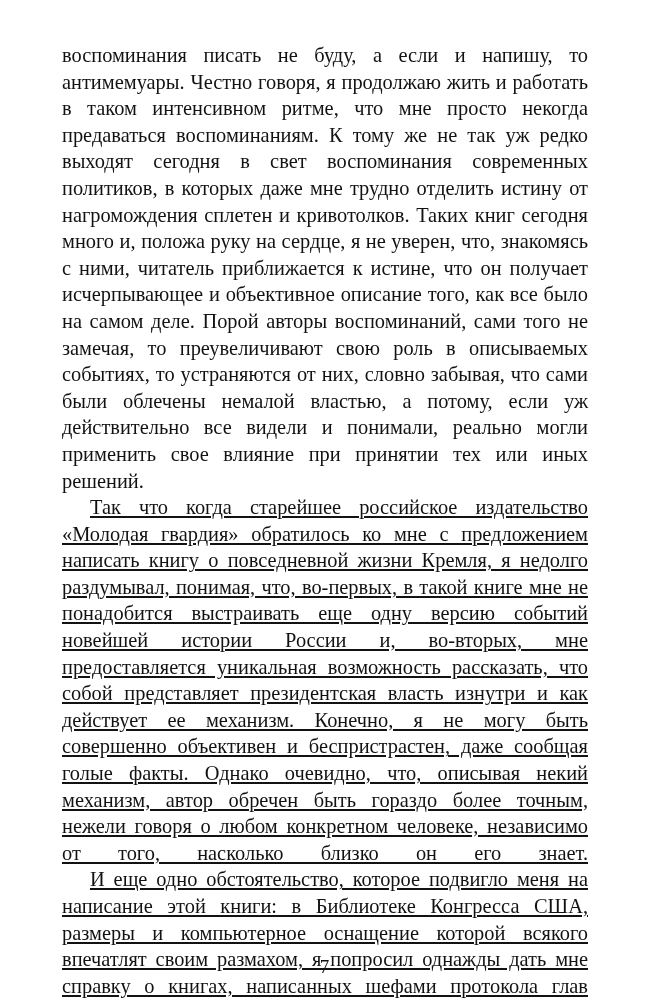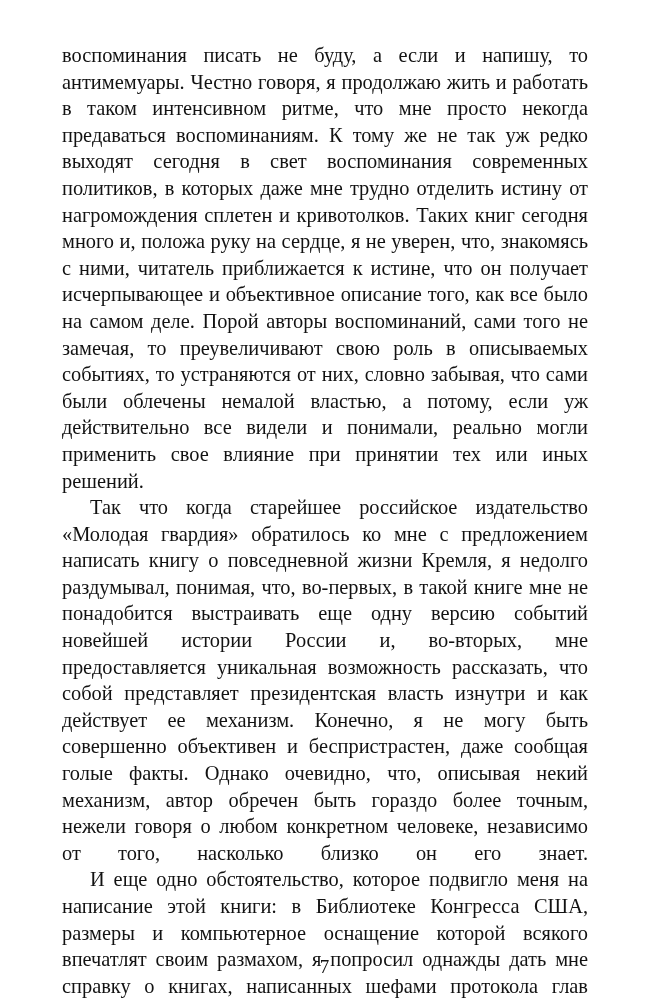--- a/index.html
+++ b/index.html
@@ -30,20 +30,21 @@
     hyphens: none;
     word-spacing: 0px;
   }
   .para {
     margin: 0;
     text-align: justify;
     text-indent: 0;
   }
   .para.indented {
     text-indent: 28px;
+    text-decoration: underline;
   }
   .para .body {
     display: block;
     text-align: justify;
     text-align-last: justify;
   }
   .page-number {
     position: absolute;
     left: 0;
     top: 955px;

